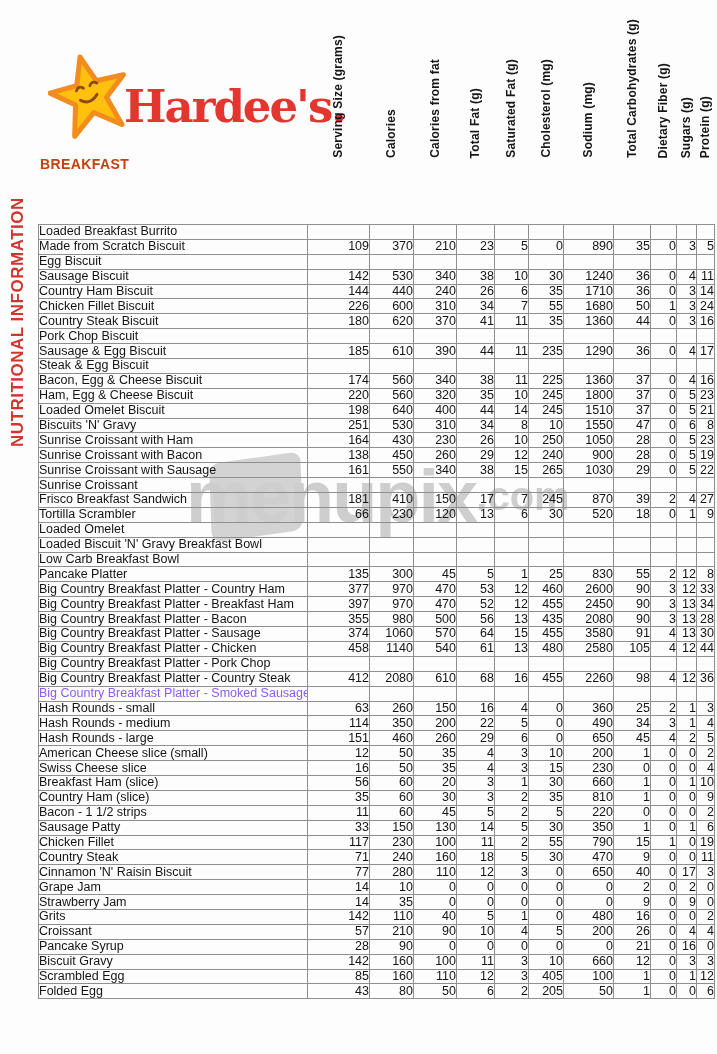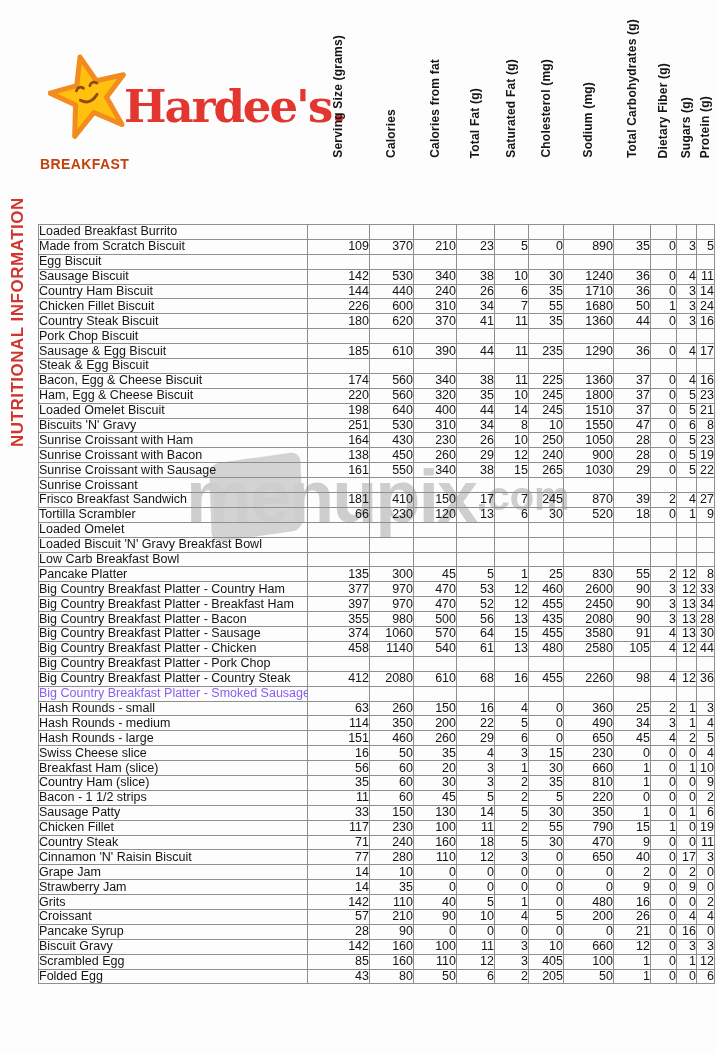--- a/index.html
+++ b/index.html
@@ -614,20 +614,34 @@
           <td class="num">29</td>
           <td class="num">6</td>
           <td class="num">0</td>
           <td class="num">650</td>
           <td class="num">45</td>
           <td class="num">4</td>
           <td class="num">2</td>
           <td class="num">5</td>
         </tr>
         <tr>
+          <td class="name">American Cheese slice (small)</td>
+          <td class="num">12</td>
+          <td class="num">50</td>
+          <td class="num">35</td>
+          <td class="num">4</td>
+          <td class="num">3</td>
+          <td class="num">10</td>
+          <td class="num">200</td>
+          <td class="num">1</td>
+          <td class="num">0</td>
+          <td class="num">0</td>
+          <td class="num">2</td>
+        </tr>
+        <tr>
           <td class="name">Swiss Cheese slice</td>
           <td class="num">16</td>
           <td class="num">50</td>
           <td class="num">35</td>
           <td class="num">4</td>
           <td class="num">3</td>
           <td class="num">15</td>
           <td class="num">230</td>
           <td class="num">0</td>
           <td class="num">0</td>

